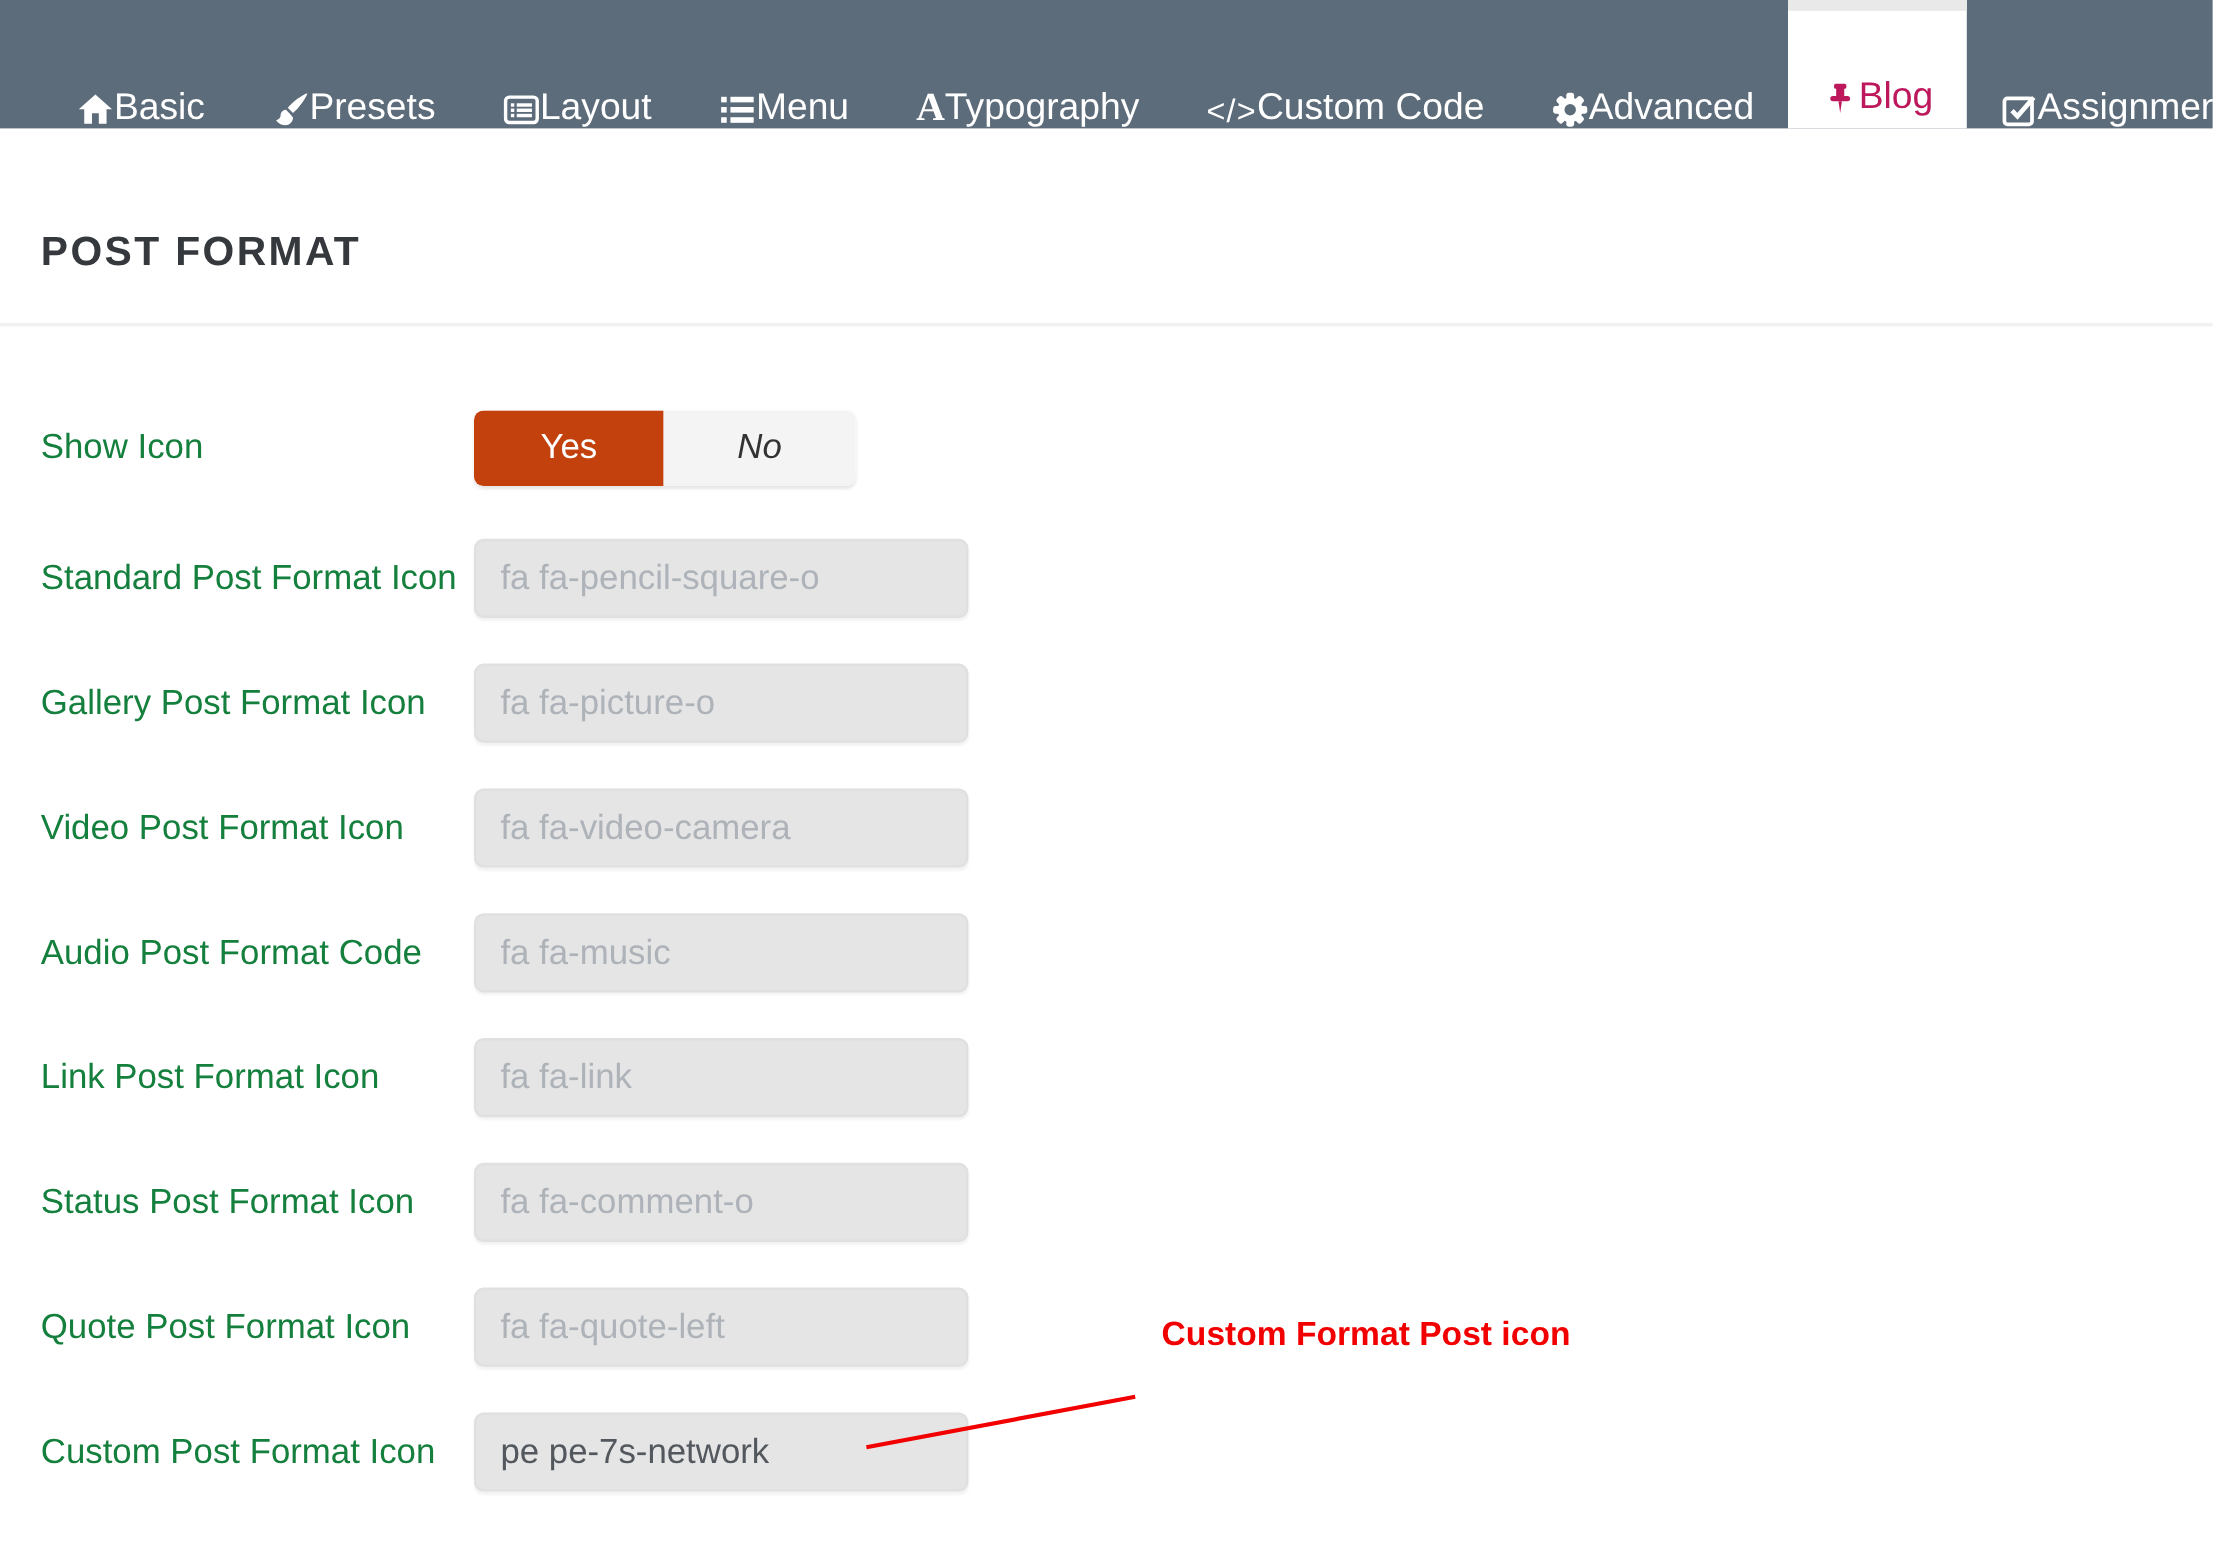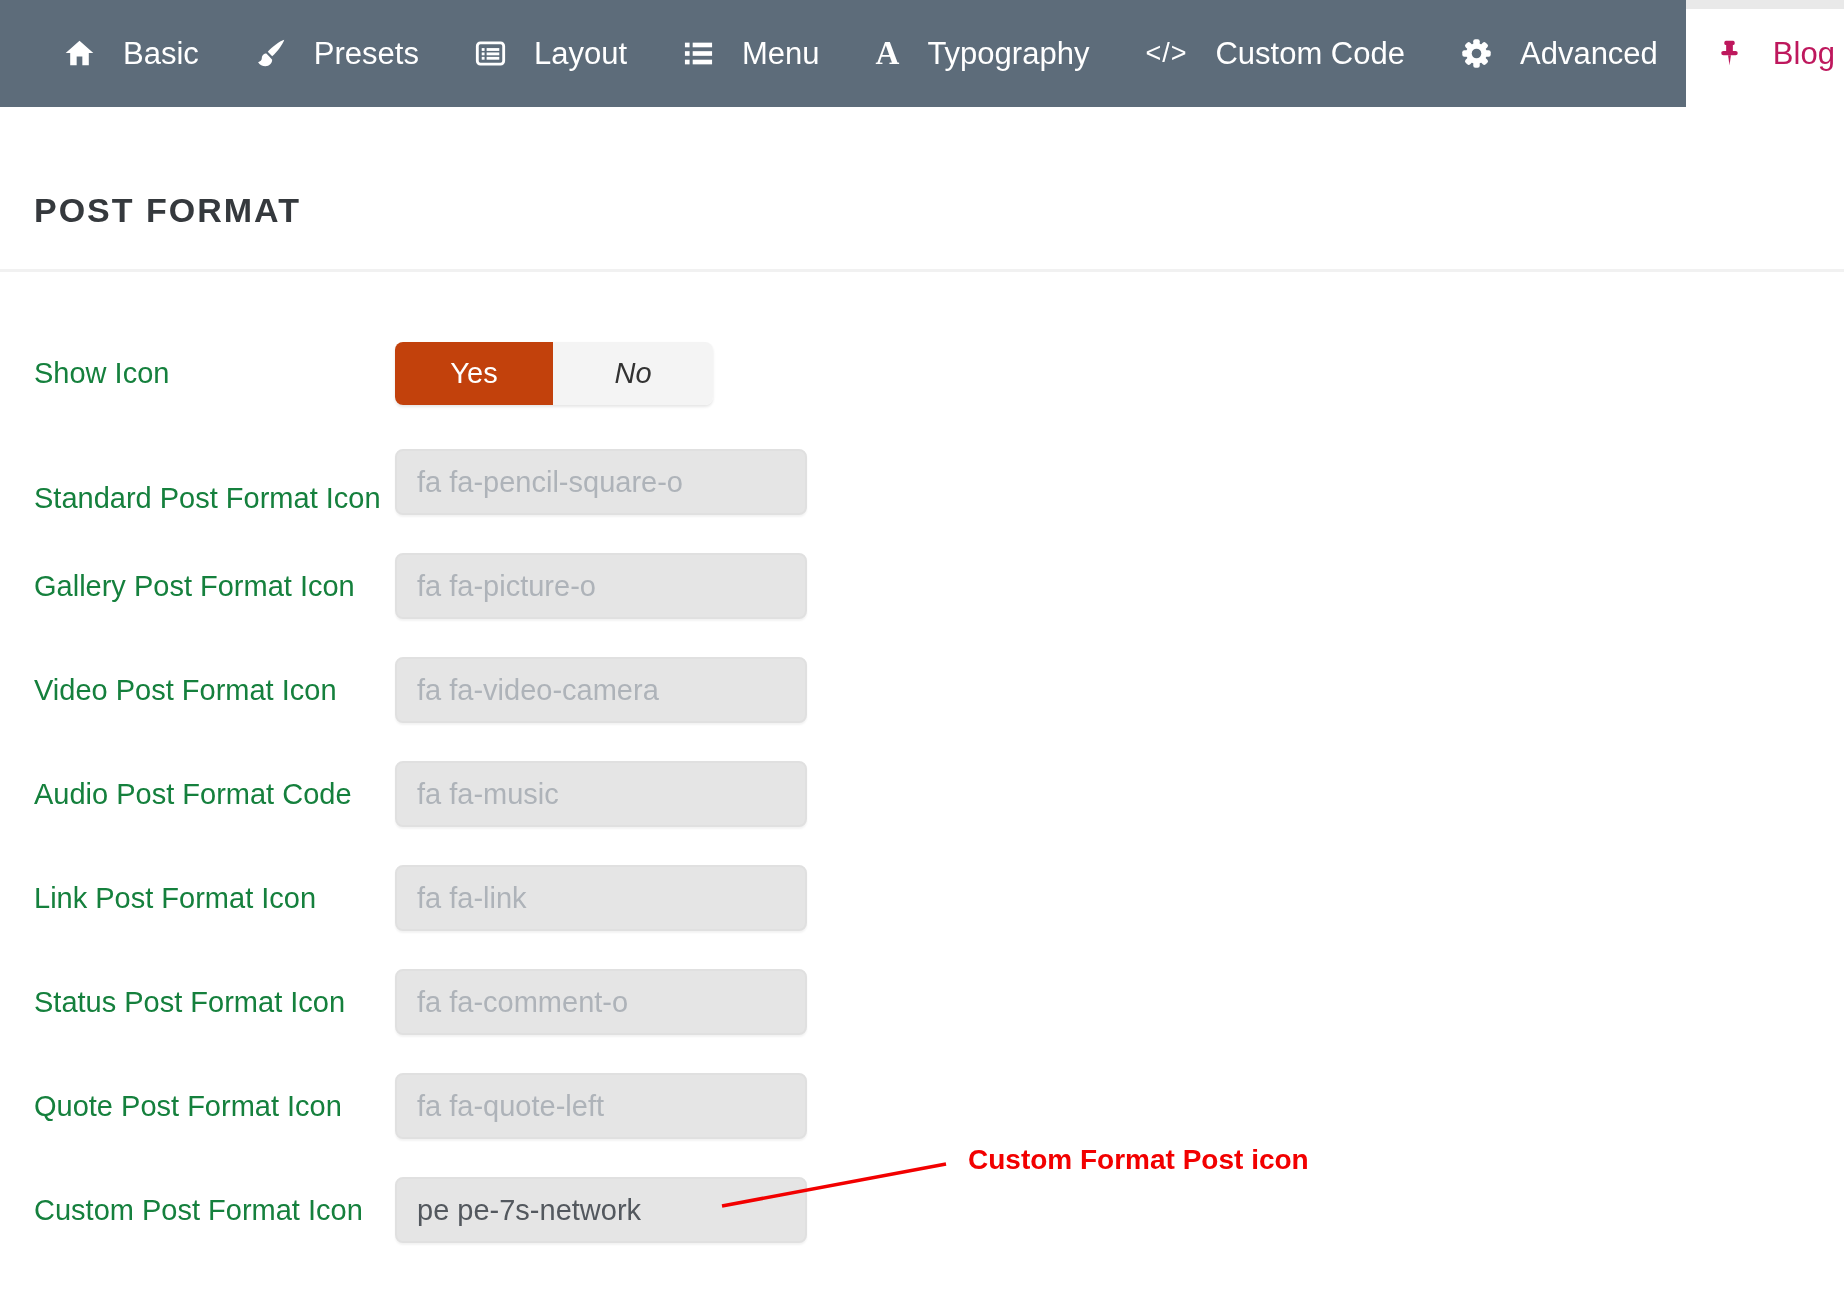--- a/index.html
+++ b/index.html
@@ -1,54 +1,54 @@
 <!DOCTYPE html>
 <html><head>
 <meta charset="utf-8">
 <style>
   * { margin:0; padding:0; box-sizing:border-box; }
   html,body { width:1844px; height:1295px; background:#fff; overflow:hidden;
               font-family:"Liberation Sans", sans-serif; }
 
   
   .nav { display:flex; height:107px; background:#5d6c7a; padding-left:36px; align-items:stretch; }
-  .nav-item { display:flex; align-items:center; gap:28px; padding:0 28px;
+  .nav-item { display:flex; align-items:flex-end; gap:0; padding:0 28px;
               color:#fff; font-size:31px; cursor:pointer; white-space:nowrap; }
   .nav-item svg { width:31px; height:31px; display:block; }
   .nav-item.active { background:#fff; color:#be185d;
                      border-top:9px solid #e9e9e9; padding-bottom:9px; }
   .glyph-serif { font-family:"Liberation Serif", serif; font-weight:bold; font-size:33px; line-height:1; }
   .glyph-code  { font-size:27px; line-height:1; letter-spacing:1px; font-weight:400; }
 
   
   .section-header { height:165px; padding:84px 0 0 34px; border-bottom:3px solid #f1f1f1; }
   .section-header h1 { font-size:34px; font-weight:bold; letter-spacing:2px; color:#35393d; }
 
   
   .form { padding-left:34px; }
   .row { display:flex; align-items:center; margin-top:38px; }
   .row.toggle-row { margin-top:70px; }
-  .row.first-field { margin-top:44px;align-items:flex-end; }
+  .row.first-field { margin-top:44px; }
   .row-label { width:361px; font-size:29px; color:#15803d; flex:none; }
 
   .toggle { display:flex; width:318px; height:63px; border-radius:8px; overflow:hidden;
             box-shadow:0 2px 3px rgba(0,0,0,0.10); font-size:29px; }
   .toggle .yes { width:158px; background:#c2410c; color:#fff; display:flex;
                  align-items:center; justify-content:center; cursor:pointer; }
   .toggle .no  { width:160px; background:#f4f4f4; color:#333; display:flex;
                  align-items:center; justify-content:center; cursor:pointer;font-style:italic; }
 
   .text-input { width:412px; height:66px; border:2px solid #e0e0e0; border-radius:8px;
                 padding:0 20px; font-size:29px; color:#53585e; background:#e5e5e5;
                 box-shadow:0 2px 2px rgba(0,0,0,0.05); outline:none;
                 font-family:"Liberation Sans", sans-serif; }
   .text-input::placeholder { color:#aeb3b9; opacity:1; }
 
   
-  .annotation-text { position:absolute; left:968px; top:1144px; font-size:28px;
+  .annotation-text { position:absolute; left:968px; top:1096px; font-size:28px;
                      font-weight:bold; color:#f20000; white-space:nowrap; }
   .annotation-svg { position:absolute; left:0; top:0; width:1844px; height:1295px;
                     pointer-events:none; }
 </style>
 </head>
 <body>
 
 <nav class="nav">
 
   <div class="nav-item">

